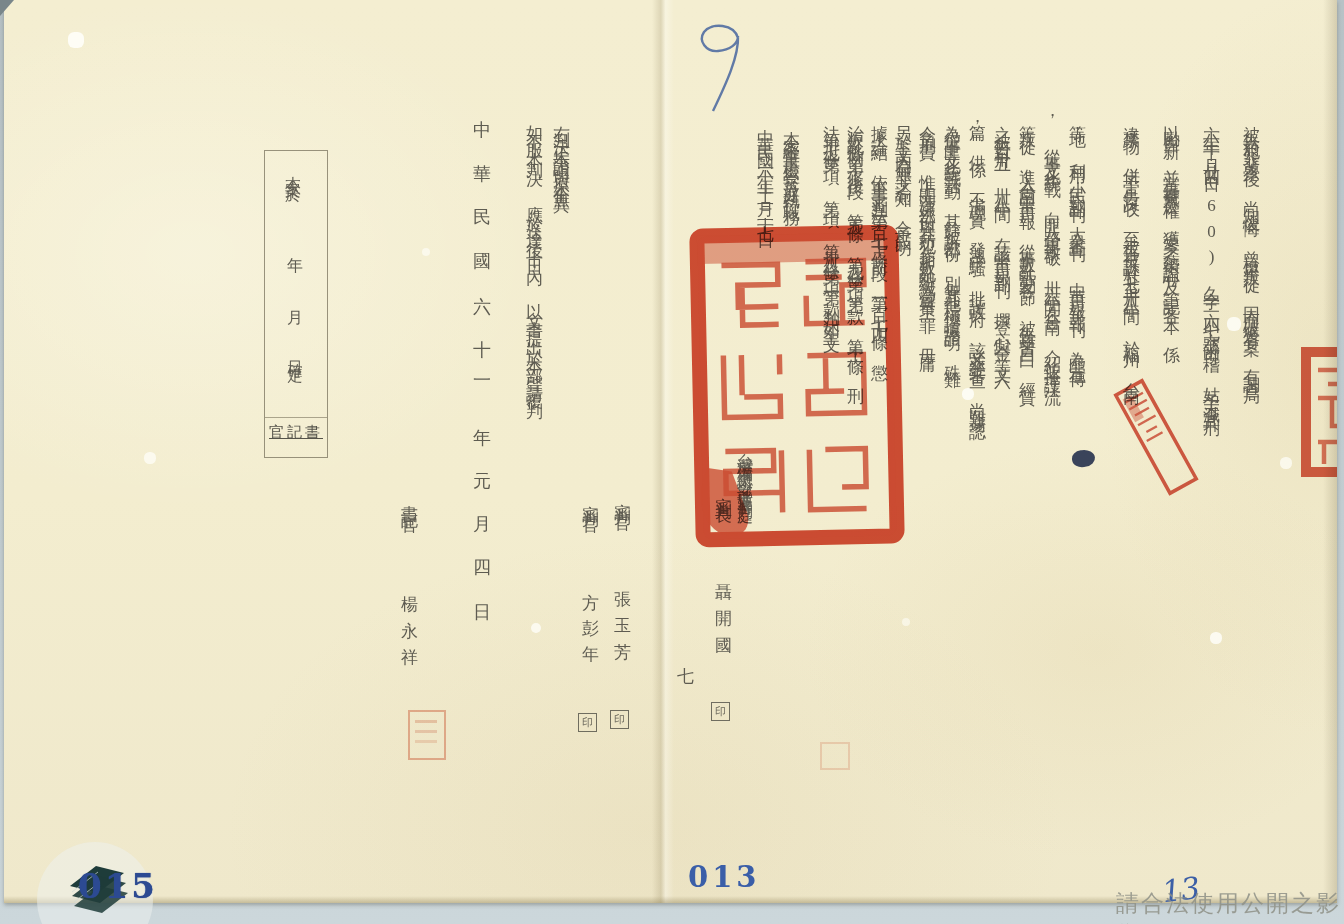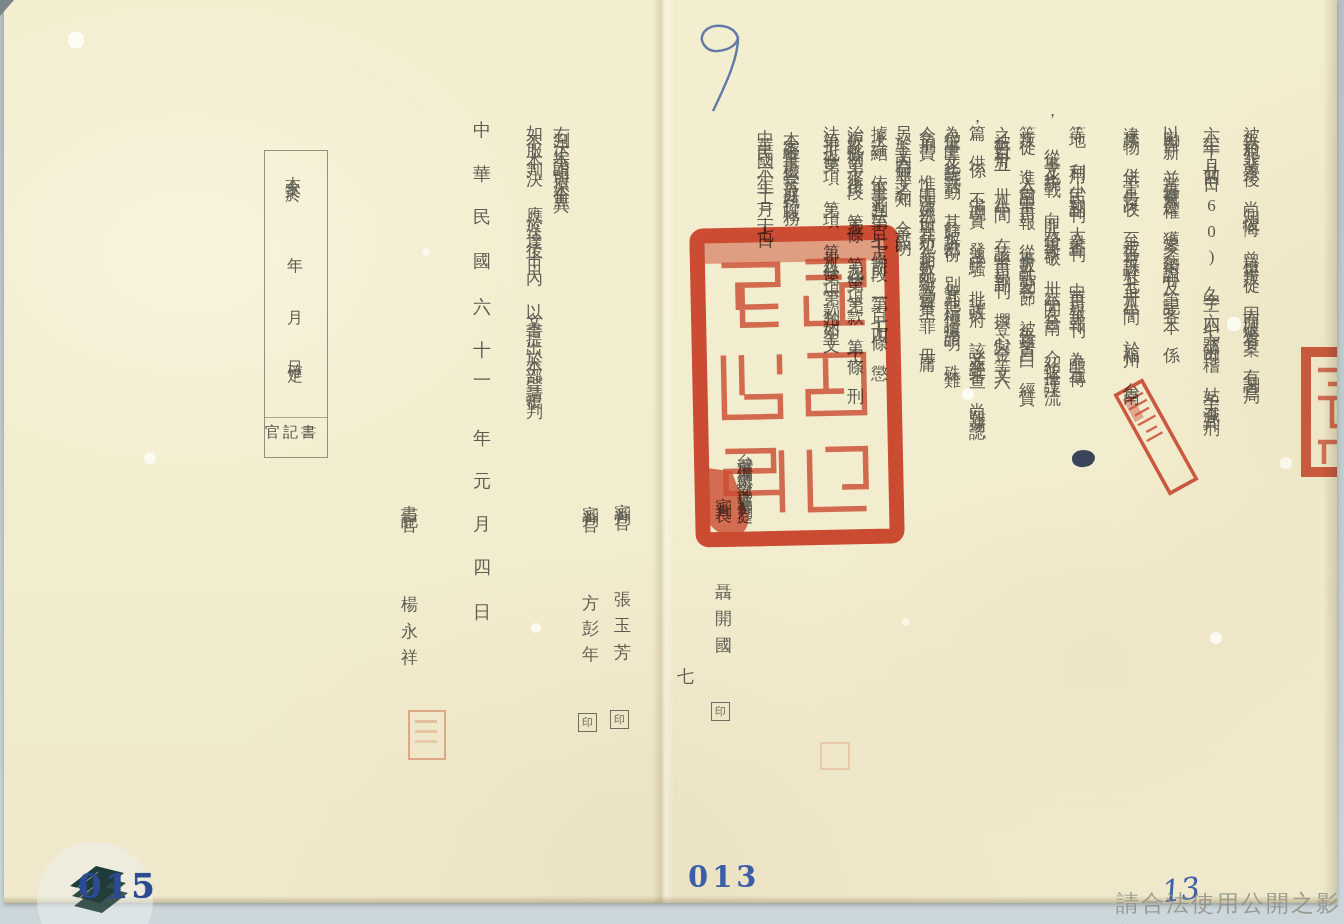--- a/index.html
+++ b/index.html
@@ -36,22 +36,22 @@
     border-top:16px solid #79868a;border-right:14px solid transparent;}
   .ink-blob{position:absolute;left:1068px;top:450px;width:23px;height:17px;background:#2a3550;
     border-radius:45% 55% 50% 50%;opacity:.92;transform:rotate(-8deg);}
   .stamp-num{position:absolute;font-family:"DejaVu Serif","Liberation Serif",serif;font-weight:bold;text-align:center;}
   .hand{font-family:"DejaVu Serif","Liberation Serif",serif;font-style:italic;}
   .wm{position:absolute;left:1116px;top:888px;font-size:23px;letter-spacing:2px;color:#8f9187;
     opacity:.85;font-family:"Liberation Serif",serif;}
   .conf-box{position:absolute;left:260px;top:150px;width:62px;height:306px;
     border:1px solid rgba(120,114,92,.75);}
   .conf-box .divline{position:absolute;left:0;right:0;top:266px;border-top:1px solid rgba(120,114,92,.6);}
-  .conf-footer{position:absolute;left:0;top:272px;width:100%;text-align:left;font-size:15px;
-    letter-spacing:3px;color:#55534a;}
+  .conf-footer{position:absolute;left:0;top:272px;width:100%;text-align:center;font-size:15px;
+    letter-spacing:3px;color:#55534a;text-decoration:underline;}
   .clerk-stamp{position:absolute;left:404px;top:710px;width:34px;height:46px;
     border:2px solid rgba(213,94,62,.55);opacity:.8;mix-blend-mode:multiply;}
   .clerk-stamp i{position:absolute;left:5px;top:8px;width:22px;height:3px;background:rgba(213,94,62,.35);box-shadow:0 10px 0 rgba(213,94,62,.3),0 20px 0 rgba(213,94,62,.25);}
   .faint-stamp{position:absolute;left:816px;top:742px;width:26px;height:24px;
     border:2px solid rgba(214,96,70,.30);opacity:.7;mix-blend-mode:multiply;}
 </style>
 </head>
 <body>
 
 <div id="stage">

